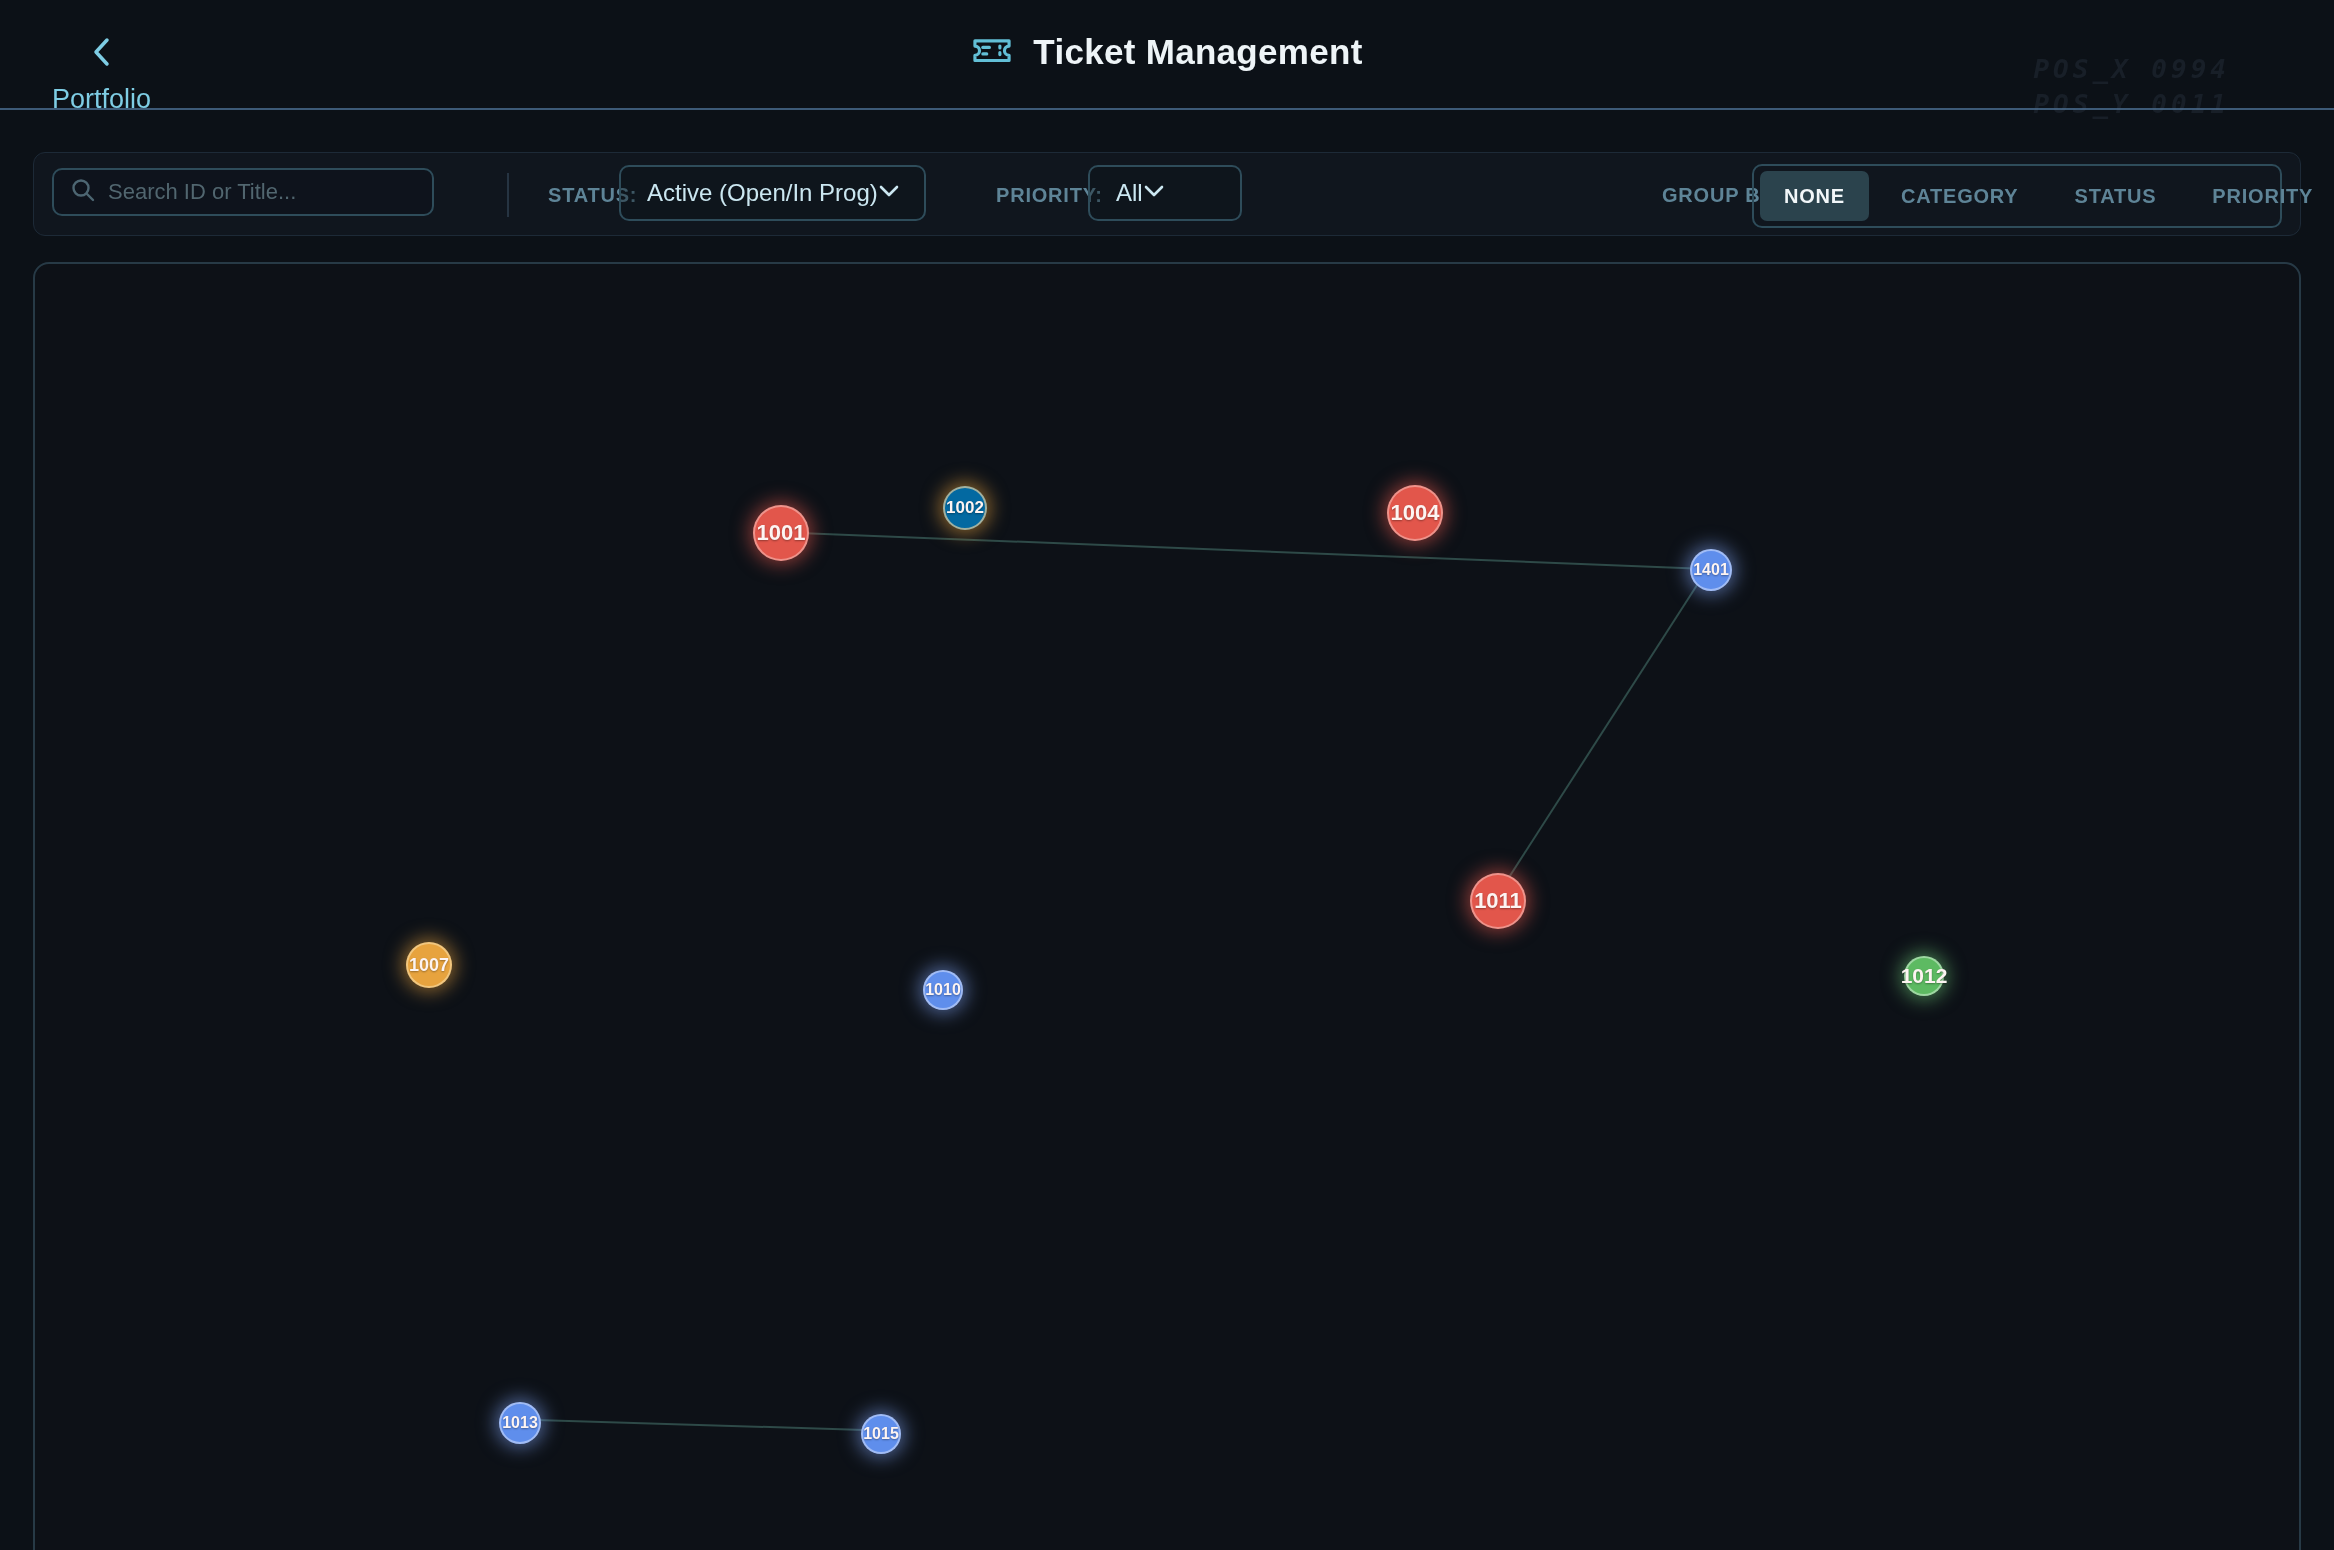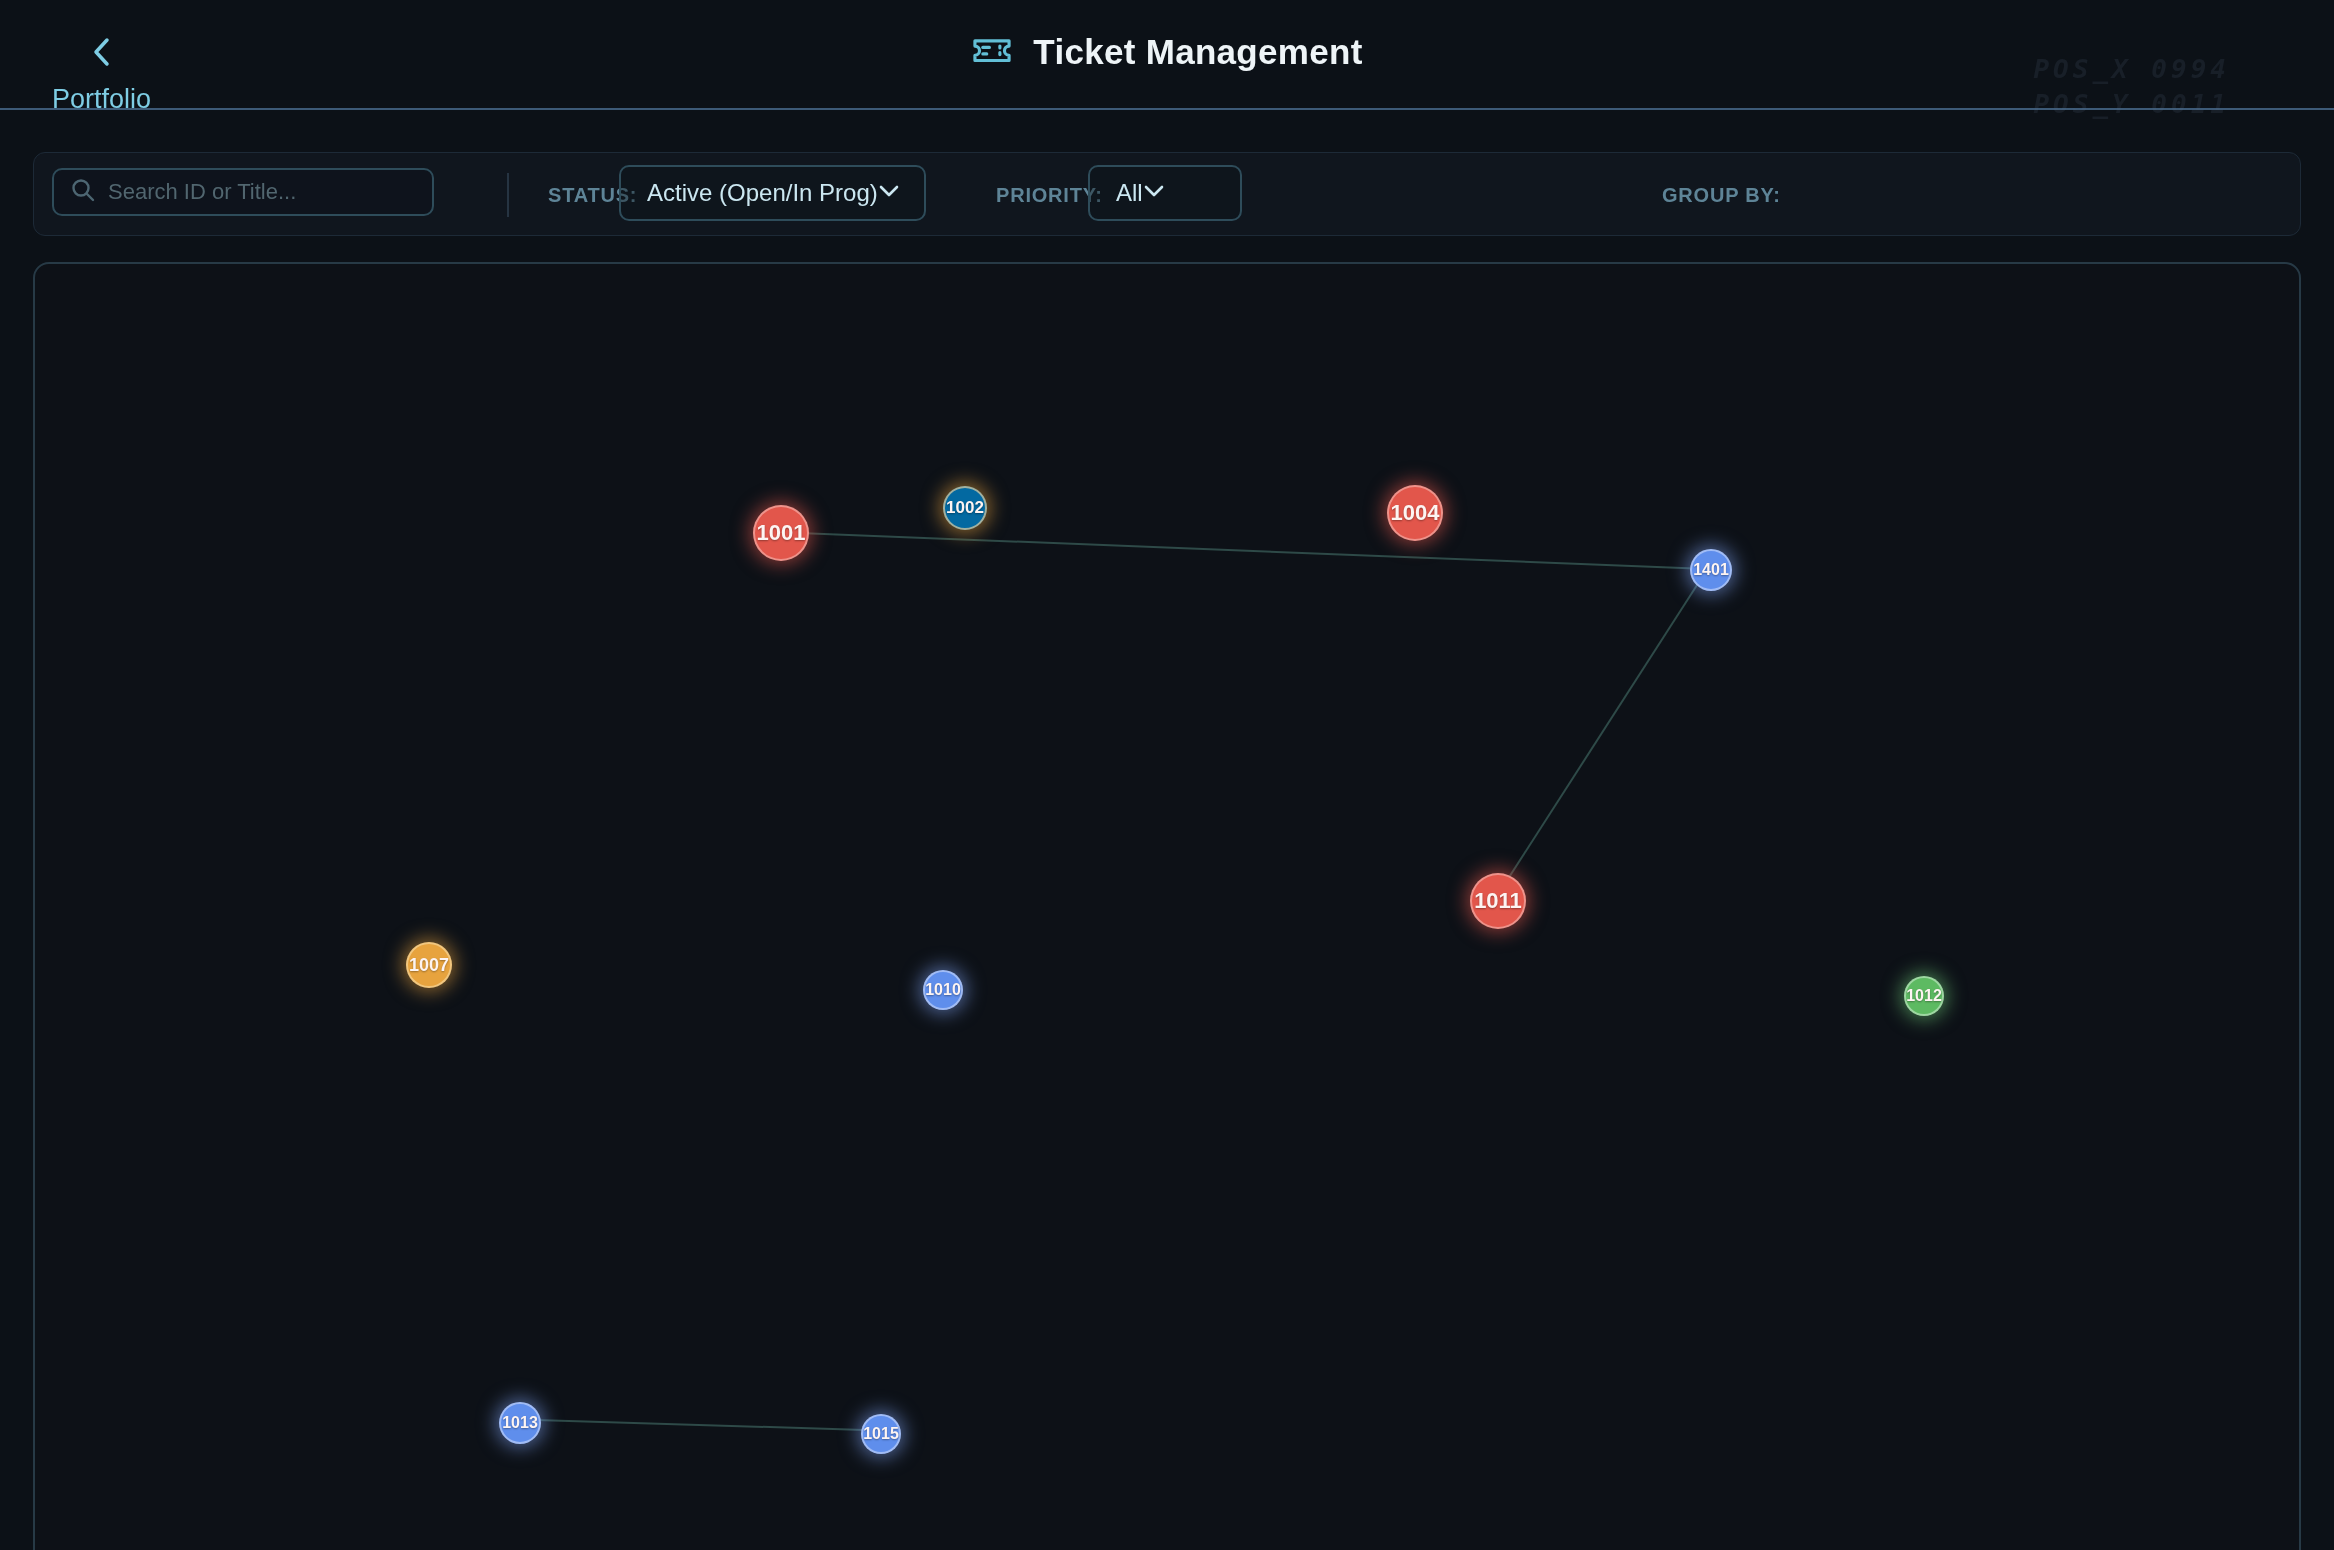--- a/index.html
+++ b/index.html
@@ -160,33 +160,39 @@
   <div class="select-box sel-priority">
     <span class="val">All</span>
     <span>
       <svg width="22" height="14" viewBox="0 0 22 14" fill="none">
         <polyline points="3,3 11,11 19,3" stroke="#cbe7f1" stroke-width="2.6" stroke-linecap="round" stroke-linejoin="round"></polyline>
       </svg>
     </span>
   </div>
 
   <span class="filter-label lbl-groupby">GROUP BY:</span>
+  <div class="segment-group">
+    <button class="segment-btn active">NONE</button>
+    <button class="segment-btn">CATEGORY</button>
+    <button class="segment-btn">STATUS</button>
+    <button class="segment-btn">PRIORITY</button>
+  </div>
 </div>
 
 <div class="canvas-panel">
   <svg class="edge-layer" width="2268" height="1310" viewBox="0 0 2268 1310">
       <line x1="746" y1="269" x2="1676" y2="306" stroke="#2e4a48" stroke-width="2"></line>
       <line x1="1676" y1="306" x2="1463" y2="637" stroke="#2e4a48" stroke-width="2"></line>
       <line x1="485" y1="1159" x2="846" y2="1170" stroke="#2e4a48" stroke-width="2"></line>
     </svg>
   <div id="node-layer">
       <div class="node" style="left: 718px; top: 241px; width: 56px; height: 56px; background: rgb(226, 86, 75); border: 2px solid rgba(244, 180, 173, 0.65); box-shadow: rgba(226, 86, 75, 0.55) 0px 0px 18px 4px; font-size: 22px;">1001</div>
       <div class="node" style="left: 908px; top: 222px; width: 44px; height: 44px; background: #0369a1; border: 2px solid rgba(246, 216, 162, 0.65); box-shadow: rgba(231, 163, 62, 0.55) 0px 0px 18px 4px; font-size: 17px;">1002</div>
       <div class="node" style="left: 1352px; top: 221px; width: 56px; height: 56px; background: rgb(226, 86, 75); border: 2px solid rgba(244, 180, 173, 0.65); box-shadow: rgba(226, 86, 75, 0.55) 0px 0px 18px 4px; font-size: 22px;">1004</div>
       <div class="node" style="left: 1655px; top: 285px; width: 42px; height: 42px; background: rgb(95, 142, 236); border: 2px solid rgba(196, 214, 250, 0.65); box-shadow: rgba(125, 160, 240, 0.55) 0px 0px 18px 4px; font-size: 16px;">1401</div>
       <div class="node" style="left: 1435px; top: 609px; width: 56px; height: 56px; background: rgb(226, 86, 75); border: 2px solid rgba(244, 180, 173, 0.65); box-shadow: rgba(226, 86, 75, 0.55) 0px 0px 18px 4px; font-size: 22px;">1011</div>
       <div class="node" style="left: 371px; top: 678px; width: 46px; height: 46px; background: rgb(231, 163, 62); border: 2px solid rgba(246, 216, 162, 0.65); box-shadow: rgba(231, 163, 62, 0.55) 0px 0px 18px 4px; font-size: 18px;">1007</div>
       <div class="node" style="left: 888px; top: 706px; width: 40px; height: 40px; background: rgb(95, 142, 236); border: 2px solid rgba(196, 214, 250, 0.65); box-shadow: rgba(125, 160, 240, 0.55) 0px 0px 18px 4px; font-size: 16px;">1010</div>
-      <div class="node" style="left: 1869px; top: 712px; width: 40px; height: 40px; background: rgb(93, 186, 98); border: 2px solid rgba(194, 230, 196, 0.65); box-shadow: rgba(110, 200, 120, 0.55) 0px 0px 18px 4px; font-size: 16px;">1012</div>
+      <div class="node" style="left: 1869px; top: 692px; width: 40px; height: 40px; background: rgb(93, 186, 98); border: 2px solid rgba(194, 230, 196, 0.65); box-shadow: rgba(110, 200, 120, 0.55) 0px 0px 18px 4px; font-size: 21px;">1012</div>
       <div class="node" style="left: 464px; top: 1138px; width: 42px; height: 42px; background: rgb(95, 142, 236); border: 2px solid rgba(196, 214, 250, 0.65); box-shadow: rgba(125, 160, 240, 0.55) 0px 0px 18px 4px; font-size: 16px;">1013</div>
       <div class="node" style="left: 826px; top: 1150px; width: 40px; height: 40px; background: rgb(95, 142, 236); border: 2px solid rgba(196, 214, 250, 0.65); box-shadow: rgba(125, 160, 240, 0.55) 0px 0px 18px 4px; font-size: 16px;">1015</div>
     </div>
 </div>
 
 </body></html>

